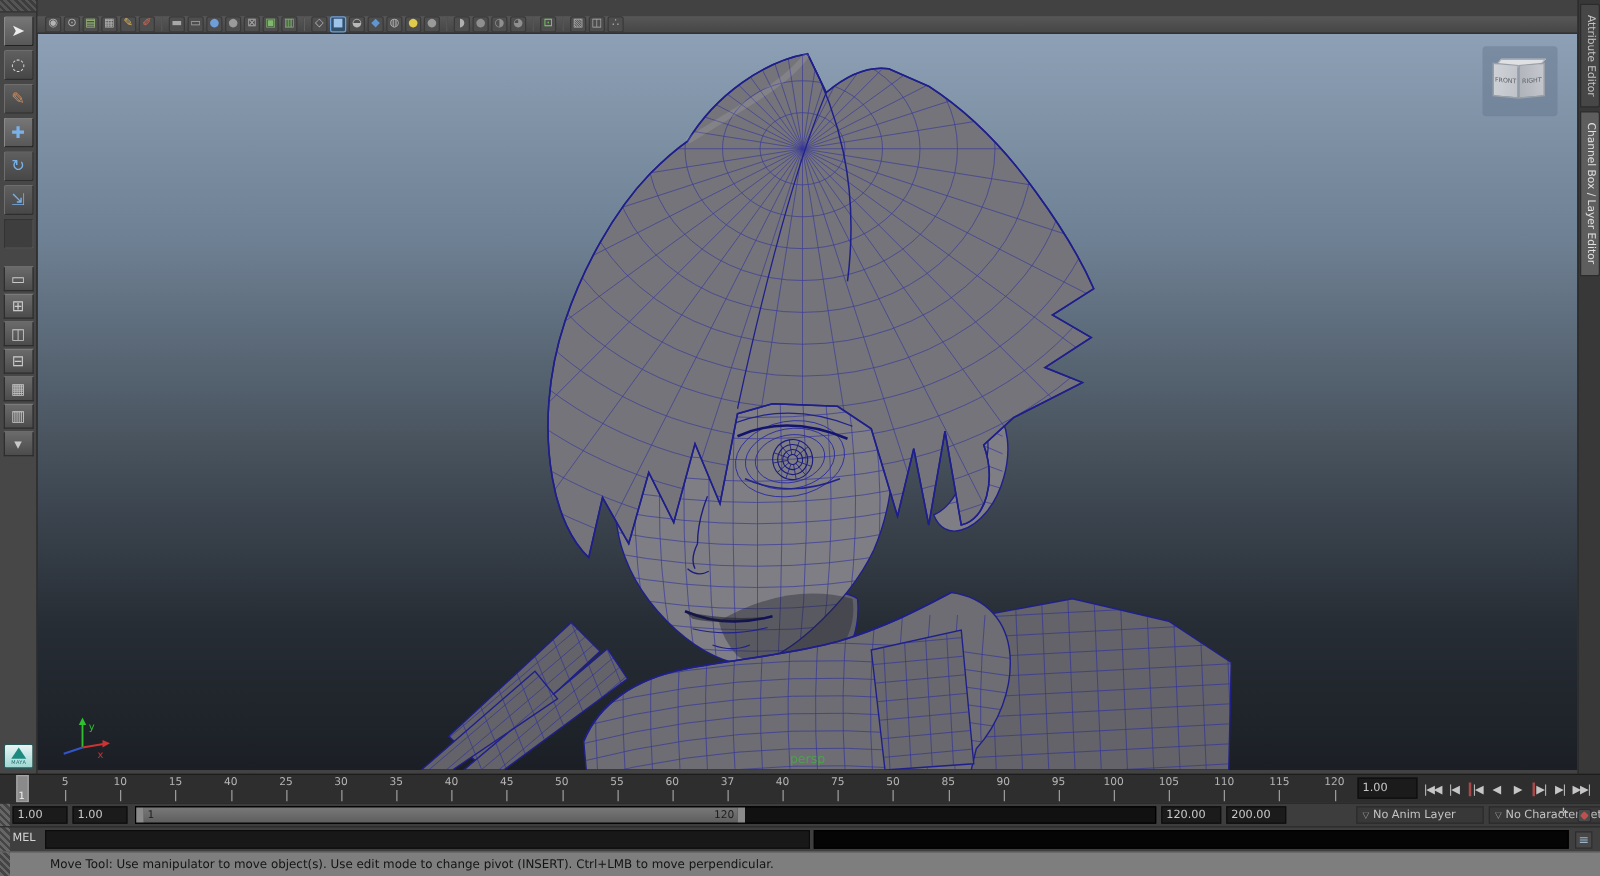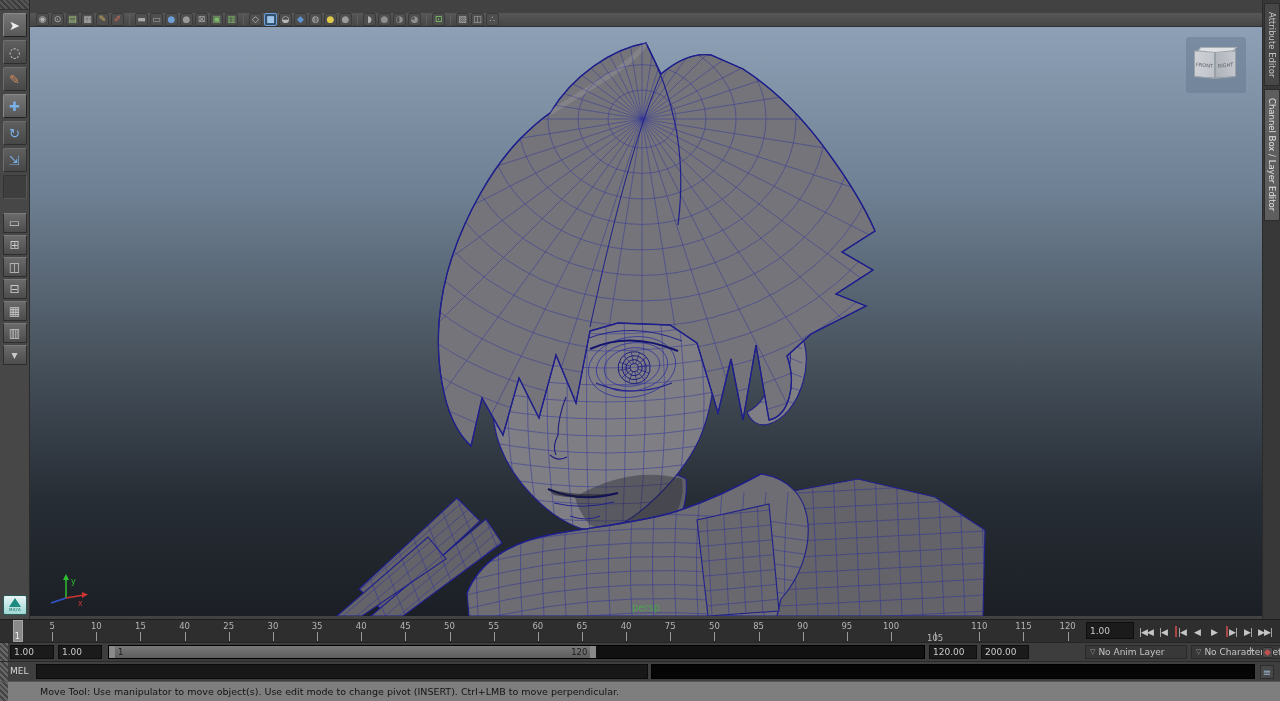--- a/index.html
+++ b/index.html
@@ -560,37 +560,37 @@
         <div class="ts-num" style="left: 361.2px;">40</div>
         <div class="ts-tick" style="left: 405.35px;"></div>
         <div class="ts-num" style="left: 405.35px;">45</div>
         <div class="ts-tick" style="left: 449.5px;"></div>
         <div class="ts-num" style="left: 449.5px;">50</div>
         <div class="ts-tick" style="left: 493.65px;"></div>
         <div class="ts-num" style="left: 493.65px;">55</div>
         <div class="ts-tick" style="left: 537.8px;"></div>
         <div class="ts-num" style="left: 537.8px;">60</div>
         <div class="ts-tick" style="left: 581.95px;"></div>
-        <div class="ts-num" style="left: 581.95px;">65</div>
+        <div class="ts-num" style="left: 581.95px;">37</div>
         <div class="ts-tick" style="left: 626.1px;"></div>
         <div class="ts-num" style="left: 626.1px;">40</div>
         <div class="ts-tick" style="left: 670.25px;"></div>
         <div class="ts-num" style="left: 670.25px;">75</div>
         <div class="ts-tick" style="left: 714.4px;"></div>
         <div class="ts-num" style="left: 714.4px;">50</div>
         <div class="ts-tick" style="left: 758.55px;"></div>
         <div class="ts-num" style="left: 758.55px;">85</div>
         <div class="ts-tick" style="left: 802.7px;"></div>
         <div class="ts-num" style="left: 802.7px;">90</div>
         <div class="ts-tick" style="left: 846.85px;"></div>
         <div class="ts-num" style="left: 846.85px;">95</div>
         <div class="ts-tick" style="left: 891px;"></div>
         <div class="ts-num" style="left: 891px;">100</div>
         <div class="ts-tick" style="left: 935.15px;"></div>
-        <div class="ts-num" style="left: 935.15px; margin-top: 12px;">105</div>
+        <div class="ts-num" style="left: 935.15px;">105</div>
         <div class="ts-tick" style="left: 979.3px;"></div>
         <div class="ts-num" style="left: 979.3px;">110</div>
         <div class="ts-tick" style="left: 1023.45px;"></div>
         <div class="ts-num" style="left: 1023.45px;">115</div>
         <div class="ts-tick" style="left: 1067.6px;"></div>
         <div class="ts-num" style="left: 1067.6px;">120</div>
         <div id="ts-current" style="left: 12.83px;">
           <span>1</span>
         </div>
       </div>

